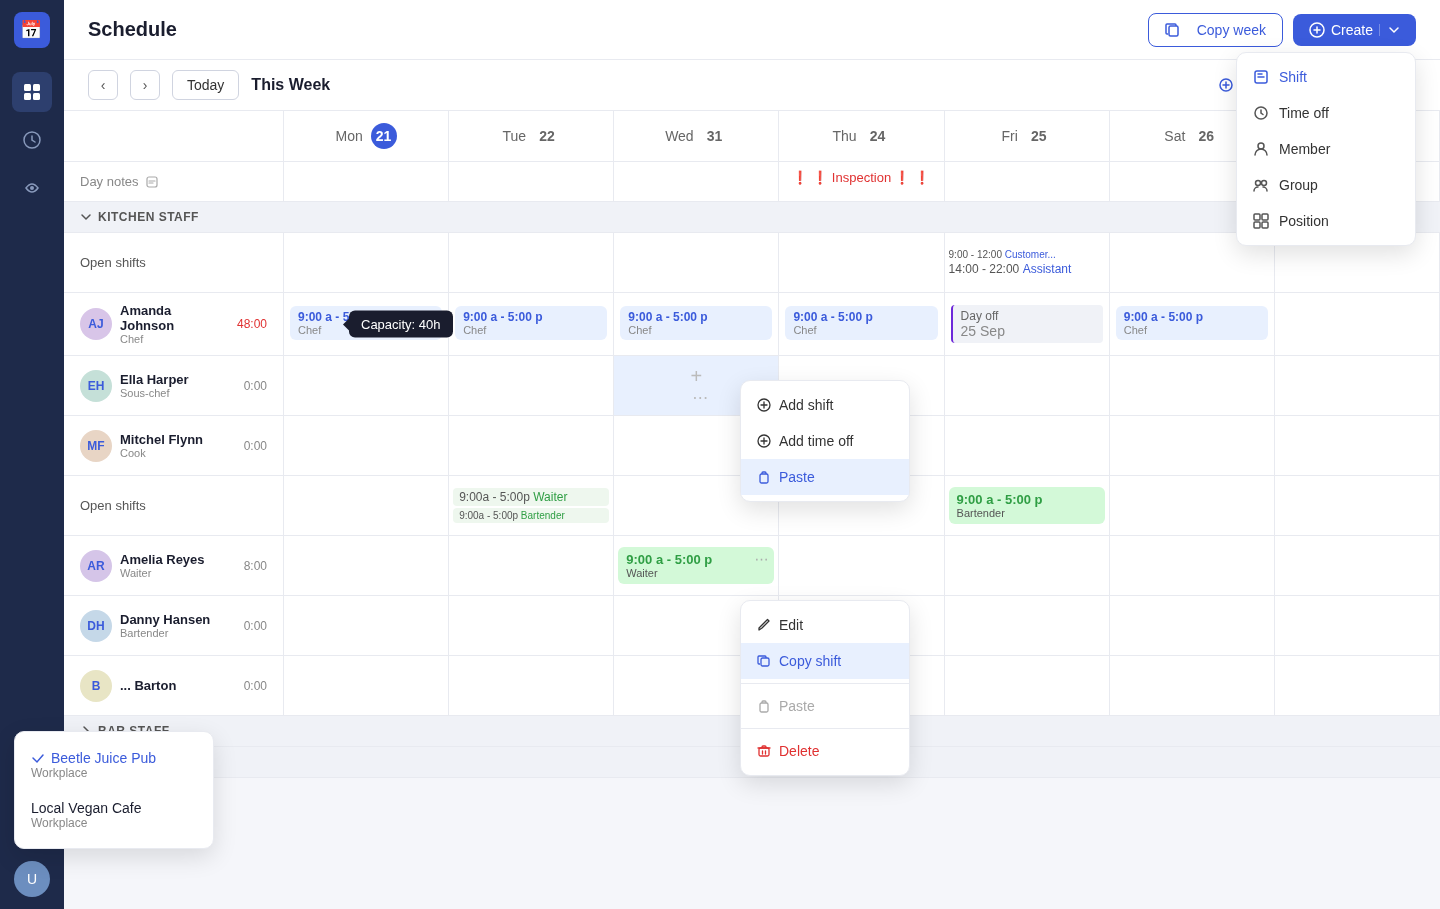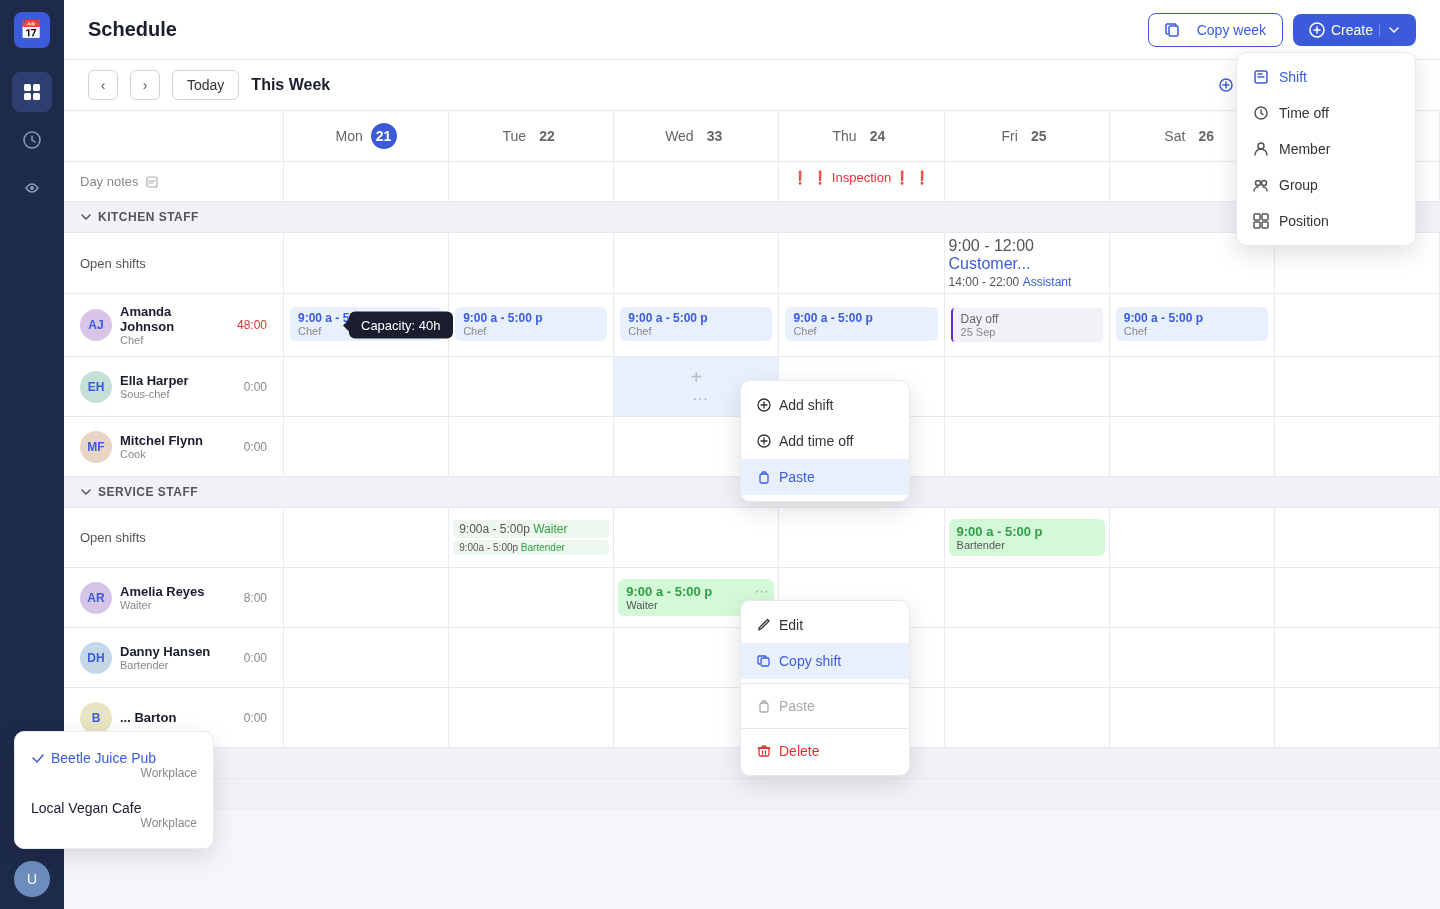--- a/index.html
+++ b/index.html
@@ -332,21 +332,20 @@
     .workplace-switcher {
       position: absolute;
       bottom: 60px; left: 14px;
       background: #fff;
       border: 1px solid #e8eaf0;
       border-radius: 10px;
       box-shadow: 0 8px 24px rgba(0,0,0,0.12);
       width: 200px;
       z-index: 300;
       padding: 8px 0;
-      text-align: right;
     }
     .workplace-item {
       padding: 10px 16px;
       cursor: pointer;
     }
     .workplace-item .wname { font-size: 14px; font-weight: 500; color: #1a1d2e; display: flex; align-items: center; gap: 6px; }
     .workplace-item .wtype { font-size: 12px; color: #888; }
     .workplace-item.active .wname { color: #3b5bdb; }
 
     
@@ -503,21 +502,21 @@
       <div class="day-header-cell">
         <span>Mon</span>
         <span class="day-num today">21</span>
       </div>
       <div class="day-header-cell">
         <span>Tue</span>
         <span class="day-num">22</span>
       </div>
       <div class="day-header-cell">
         <span>Wed</span>
-        <span class="day-num">33</span>
+        <span class="day-num">31</span>
       </div>
       <div class="day-header-cell">
         <span>Thu</span>
         <span class="day-num">24</span>
       </div>
       <div class="day-header-cell">
         <span>Fri</span>
         <span class="day-num">25</span>
       </div>
       <div class="day-header-cell">
@@ -554,21 +553,21 @@
       </div>
 
       <div class="staff-label-cell">
         <span class="open-shifts-label">Open shifts</span>
       </div>
       <div class="shift-cell"></div>
       <div class="shift-cell"></div>
       <div class="shift-cell"></div>
       <div class="shift-cell"></div>
       <div class="shift-cell" style="display:flex;flex-direction:column;justify-content:center;align-items:stretch;padding:4px;">
-        <div style="font-size:16px;color:#3b5bdb;margin-bottom:2px;">
+        <div style="font-size:10px;color:#3b5bdb;margin-bottom:2px;">
           <span style="color:#555;">9:00 - 12:00 </span><span style="color:#3b5bdb;font-weight:500;">Customer...</span>
         </div>
         <div style="font-size:12px;">
           <span style="color:#555;">14:00 - 22:00 </span><span style="color:#3b5bdb;font-weight:500;">Assistant</span>
         </div>
       </div>
       <div class="shift-cell"></div>
       <div class="shift-cell"></div>
 
       <div class="staff-label-cell" style="position:relative;">
@@ -601,21 +600,21 @@
       </div>
       <div class="shift-cell">
         <div class="shift-chip blue">
           <div style="font-weight:600;color:#3b5bdb;">9:00 a - 5:00 p</div>
           <div class="role-label">Chef</div>
         </div>
       </div>
       <div class="shift-cell">
         <div class="day-off-chip">
           <div style="font-weight:500;">Day off</div>
-          <div style="font-size:11px;color:#888;">25 Sep</div>
+          <div style="font-size:14px;color:#888;">25 Sep</div>
         </div>
       </div>
       <div class="shift-cell">
         <div class="shift-chip blue">
           <div style="font-weight:600;color:#3b5bdb;">9:00 a - 5:00 p</div>
           <div class="role-label">Chef</div>
         </div>
       </div>
       <div class="shift-cell"></div>
 
@@ -647,26 +646,20 @@
         <div class="staff-hours">0:00</div>
       </div>
       <div class="shift-cell"></div>
       <div class="shift-cell"></div>
       <div class="shift-cell"></div>
       <div class="shift-cell"></div>
       <div class="shift-cell"></div>
       <div class="shift-cell"></div>
       <div class="shift-cell"></div>
 
-      <div class="section-header-cell">
-        <svg width="12" height="12" viewBox="0 0 12 12" fill="none">
-          <path d="M2 4l4 4 4-4" stroke="#555" stroke-width="1.5" stroke-linecap="round"></path>
-        </svg>
-        <span>SERVICE STAFF</span>
-      </div>
 
       <div class="staff-label-cell">
         <span class="open-shifts-label">Open shifts</span>
       </div>
       <div class="shift-cell"></div>
       <div class="shift-cell" style="padding:4px;display:flex;flex-direction:column;justify-content:center;align-items:stretch;">
         <div style="font-size:12px;background:#eef7ee;color:#2f9e44;border-radius:4px;padding:2px 6px;margin-bottom:2px;">
           <span style="color:#555;">9:00a - 5:00p </span><span style="color:#2f9e44;font-weight:500;">Waiter</span>
         </div>
         <div style="font-size:10px;background:#eef7ee;color:#2f9e44;border-radius:4px;padding:2px 6px;">

